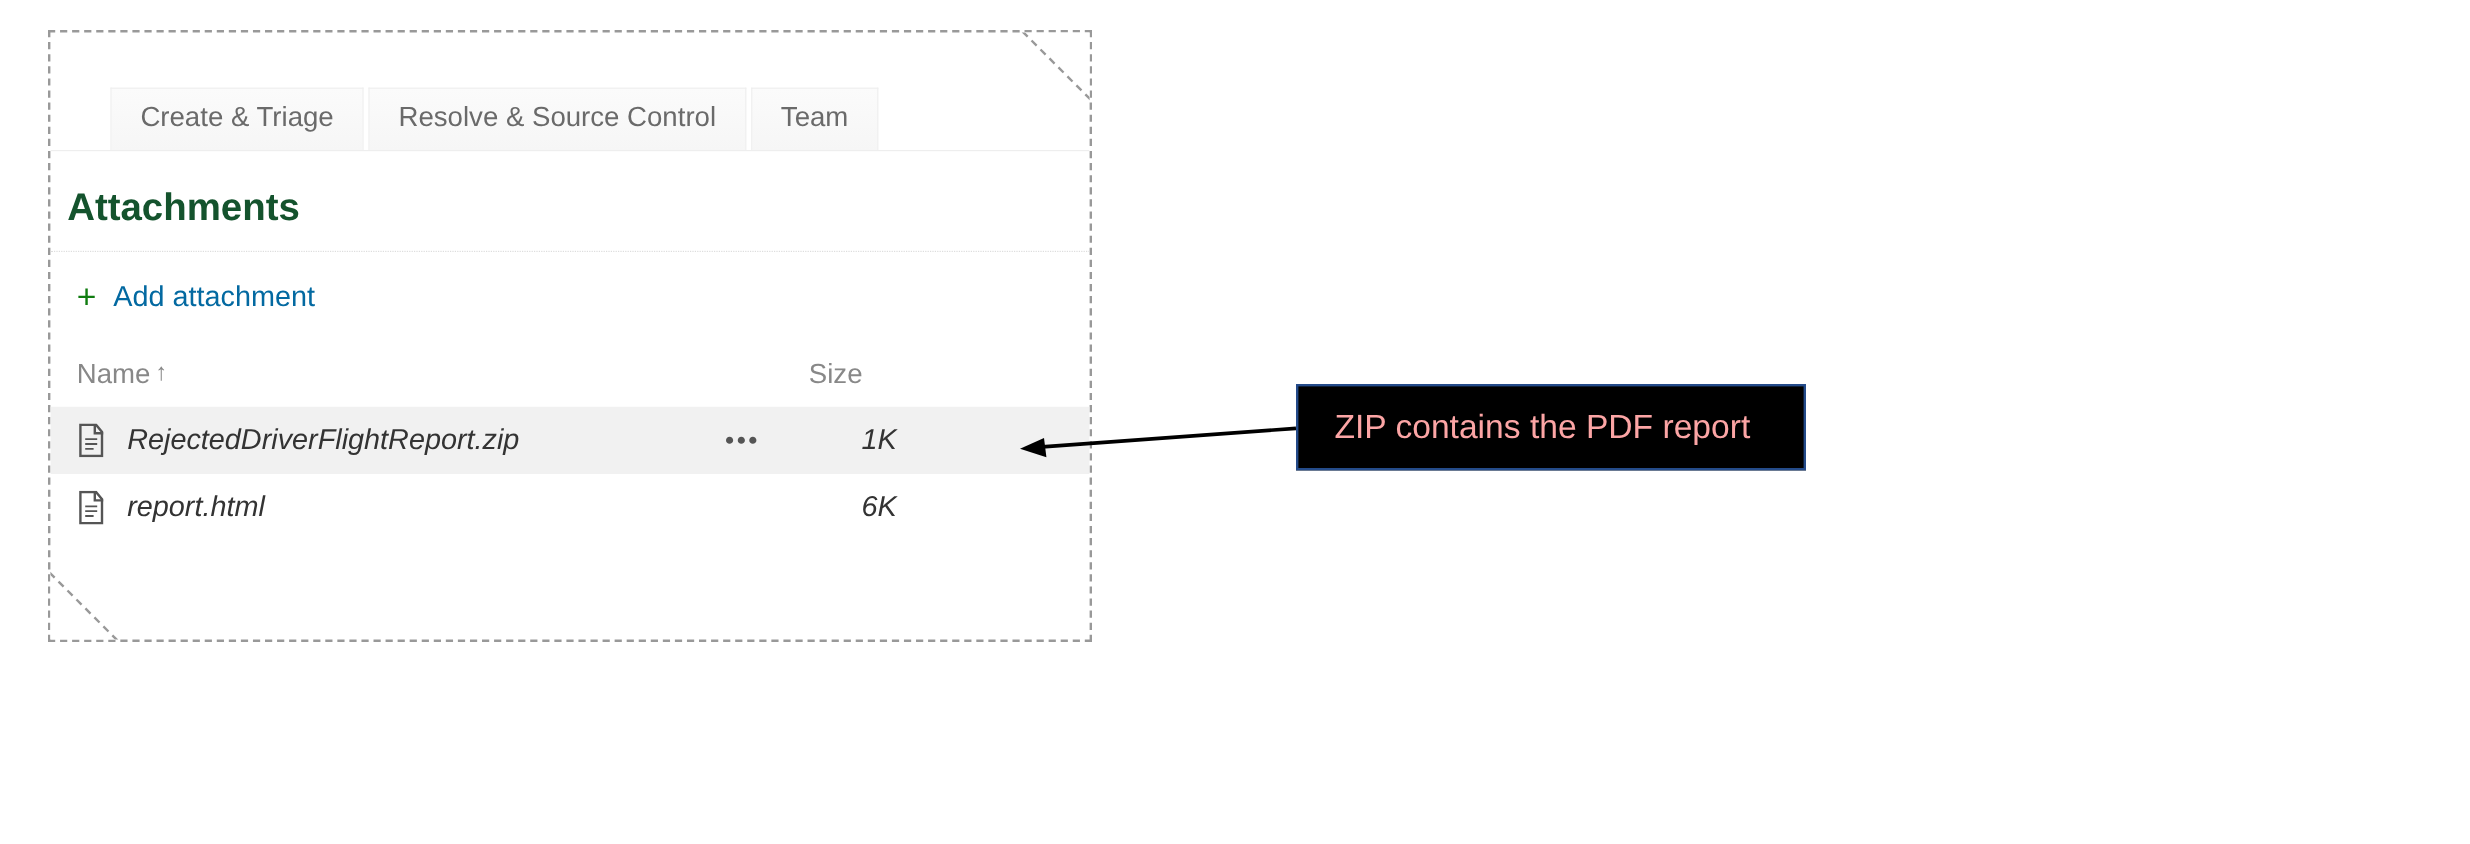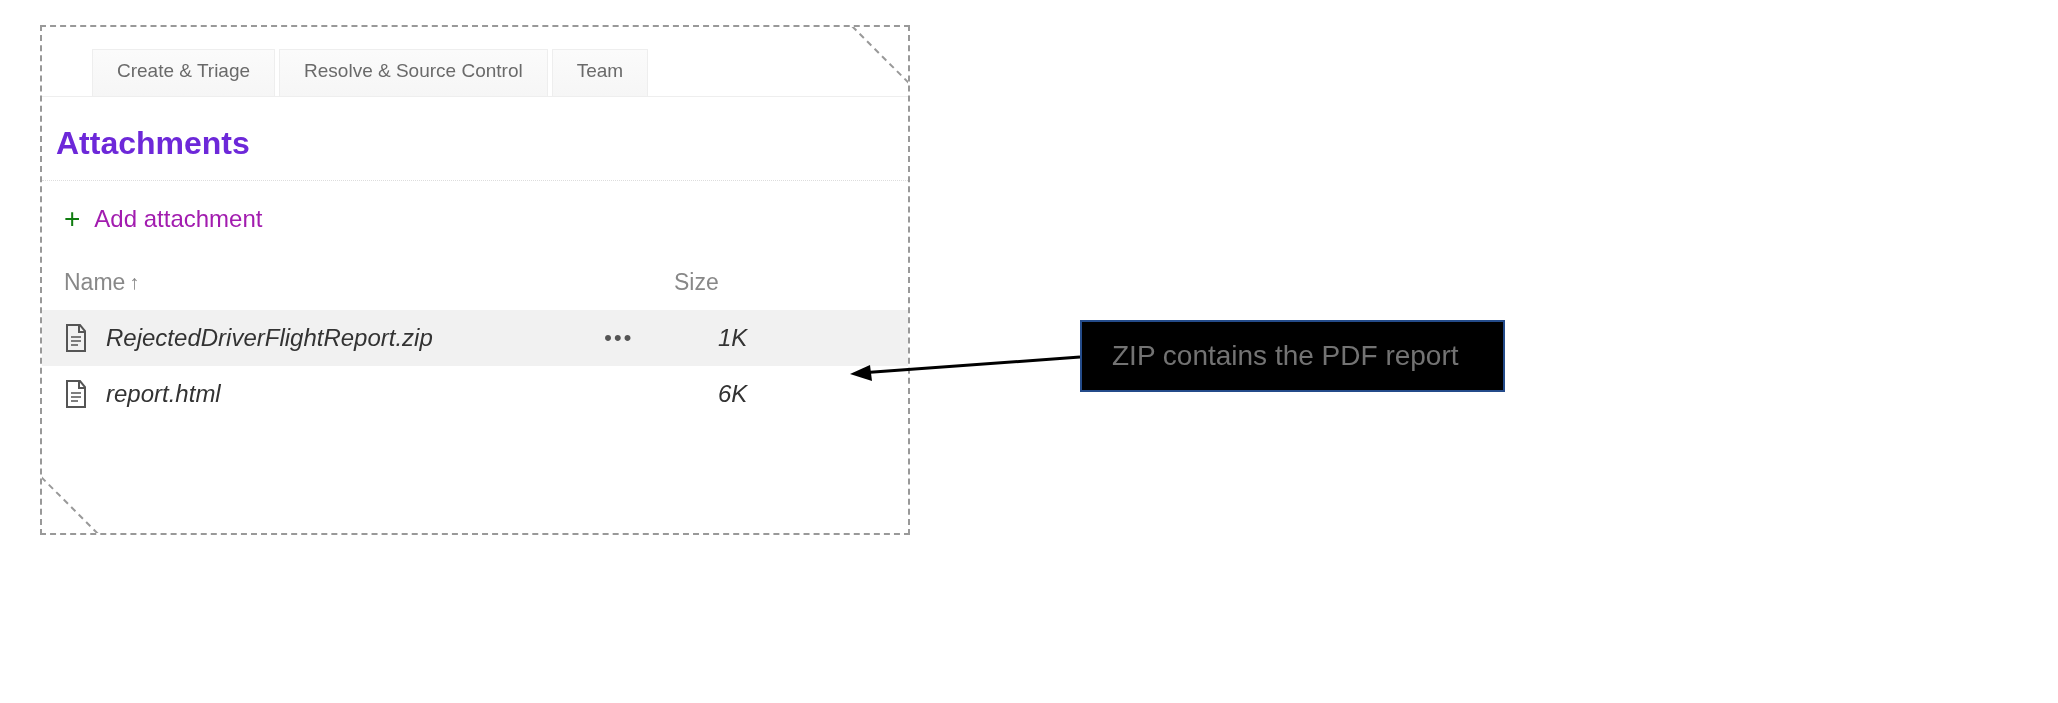--- a/index.html
+++ b/index.html
@@ -23,45 +23,46 @@
     .tabs-row {
       display: flex;
       gap: 4px;
       padding: 22px 50px 0 50px;
       border-bottom: 1px solid #eee;
       overflow: hidden;
       white-space: nowrap;
     }
     .tab {
       padding: 10px 24px 14px 24px;
-      font-size: 19px;
+      font-size: 23px;
       color: #6a6a6a;
       background: linear-gradient(#fbfbfb, #f6f6f6);
       border: 1px solid #eee;
       border-bottom: none;
       cursor: pointer;
       flex-shrink: 0;
+      margin-top: 24px;
     }
     .tab.clipped { flex-shrink: 1; overflow: hidden; }
     .section-title {
       font-size: 32px;
       font-weight: 600;
-      color: #6d28d9;
+      color: #14532d;
       padding: 28px 0 18px 14px;
       border-bottom: 1px dotted #ddd;
     }
     .add-row {
       display: flex;
       align-items: center;
       gap: 14px;
       padding: 24px 0 30px 22px;
       cursor: pointer;
     }
     .plus-icon { color: #107c10; font-size: 28px; font-weight: 400; line-height: 1; }
-    .add-label { font-size: 24px; color: #a21caf; }
+    .add-label { font-size: 24px; color: #0369a1; }
     .table-head {
       display: flex;
       align-items: center;
       padding: 6px 0 14px 22px;
       color: #888;
       font-size: 23px;
     }
     .col-name { display: flex; align-items: center; gap: 4px; width: 610px; }
     .sort-arrow { font-size: 20px; color: #888; }
     .col-size { }
@@ -77,21 +78,21 @@
     .file-name-cell { display: flex; align-items: center; gap: 18px; width: 540px; }
     .file-menu { width: 70px; color: #555; font-size: 22px; letter-spacing: 2px; cursor: pointer; }
     .file-size-cell { font-size: 24px; color: #333; margin-left: 44px; }
     .file-icon { width: 24px; height: 28px; flex-shrink: 0; }
 
     .annotation {
       position: absolute;
       left: 1080px;
       top: 320px;
       background: #000;
-      color: #737373;
+      color: #fca5a5;
       border: 2px solid #244b8a;
       padding: 18px 44px 18px 30px;
       font-size: 28px;
       font-weight: 400;
     }
     .arrow-svg {
       position: absolute;
       left: 850px;
       top: 345px;
       width: 240px;

